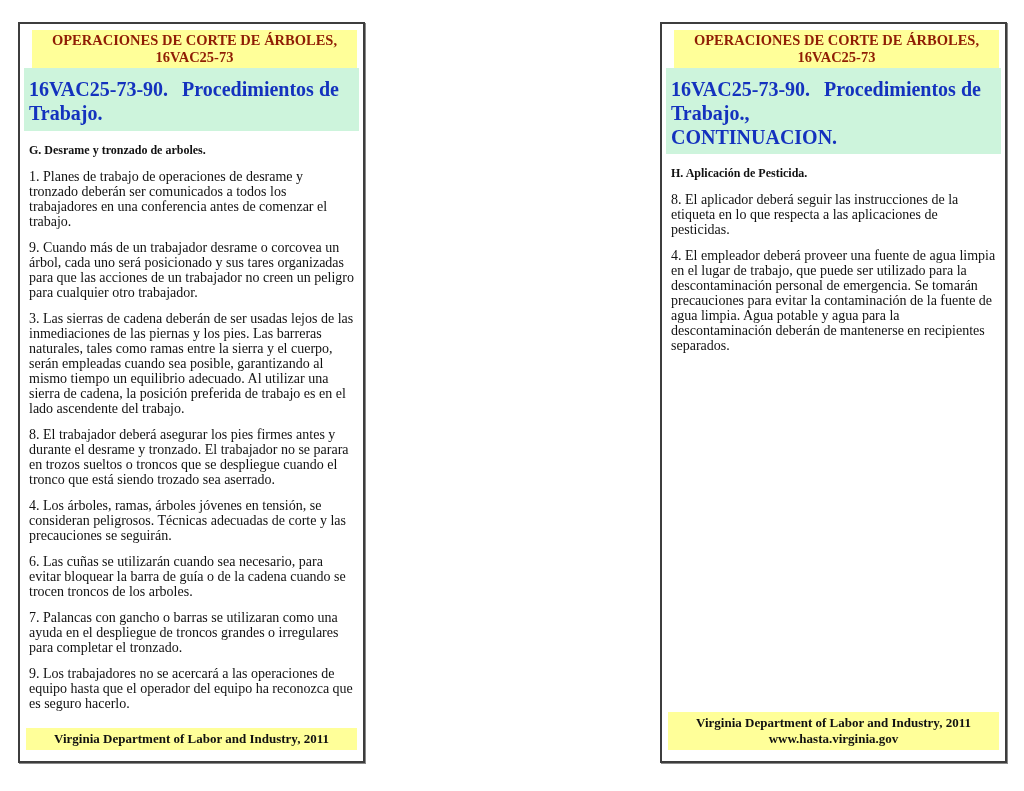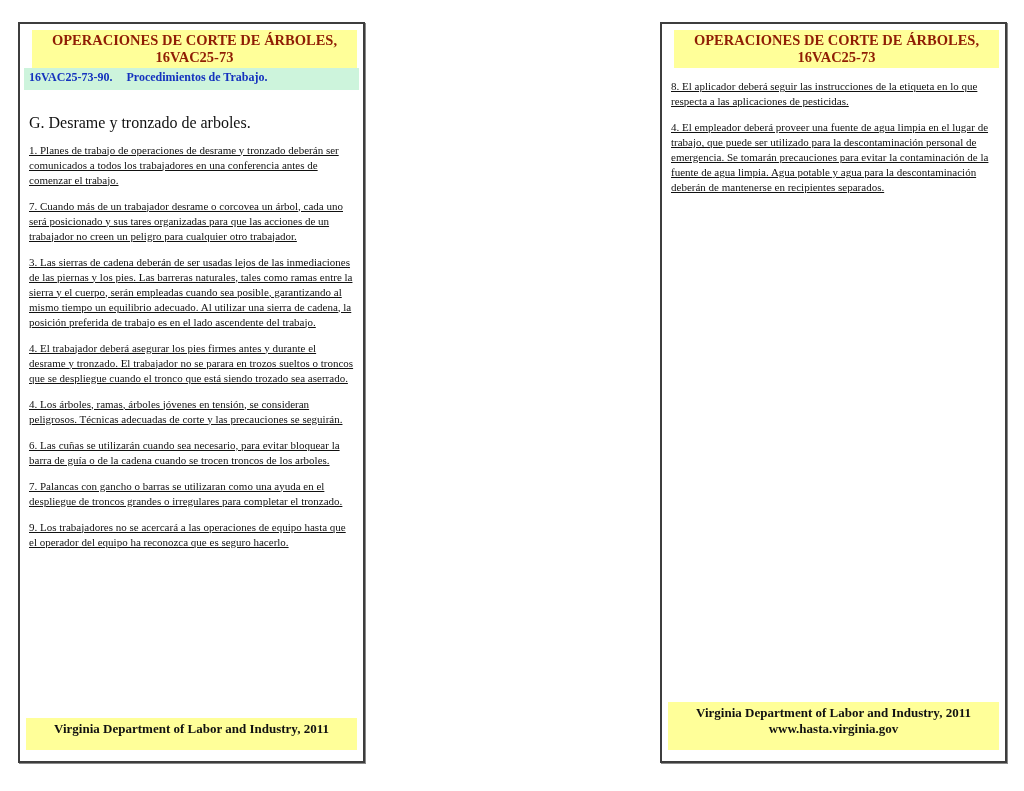--- a/index.html
+++ b/index.html
@@ -35,83 +35,89 @@
     text-align: center;
     font-size: 14.5px;
     line-height: 1.15;
     padding: 2px 2px 3px 2px;
   }
   .section-header {
     margin: 0 4px;
     background: #CDF4DC;
     color: #1432BE;
     font-weight: bold;
-    font-size: 12px;
+    font-size: 20px;
     line-height: 1.18;
-    padding: 2px 5px 5px 5px;
+    padding: 10px 5px 5px 5px;
   }
   .section-code { margin-right: 14px; }
   .subsection-heading {
-    margin: 24px 9px 0 9px;
-    font-weight: normal;
-    font-size: 16px;
+    margin: 12px 9px 0 9px;
+    font-weight: bold;
+    font-size: 12px;
   }
   .para {
     margin: 11px 9px 0 9px;
-    font-size: 11px;
+    font-size: 14px;
     line-height: 15px;
     text-align: left;
-    text-decoration: underline;
   }
   .footer-banner {
     position: absolute;
     left: 6px;
     right: 6px;
     bottom: 11px;
     background: #FFFF99;
     color: #111111;
     font-weight: bold;
     text-align: center;
     font-size: 13px;
     line-height: 1.25;
-    padding: 3px 0 13px 0;
+    padding: 3px 0 3px 0;
   }
 </style>
 </head>
 <body>
 
 <div class="panel panel-left">
   <div class="title-banner">
     <div>OPERACIONES DE CORTE DE ÁRBOLES,</div>
     <div>16VAC25-73</div>
   </div>
   <div class="section-header">
     <span class="section-code">16VAC25-73-90.</span><span>Procedimientos de Trabajo.</span>
   </div>
   <div class="subsection-heading">G. Desrame y tronzado de arboles.</div>
 
   <p class="para">1. Planes de trabajo de operaciones de desrame y tronzado deberán ser comunicados a todos los trabajadores en una conferencia antes de comenzar el trabajo.</p>
-  <p class="para">7. Cuando más de un trabajador desrame o corcovea un árbol, cada uno será posicionado y sus tares organizadas para que las acciones de un trabajador no creen un peligro para cualquier otro trabajador.</p>
+  <p class="para">9. Cuando más de un trabajador desrame o corcovea un árbol, cada uno será posicionado y sus tares organizadas para que las acciones de un trabajador no creen un peligro para cualquier otro trabajador.</p>
   <p class="para">3. Las sierras de cadena deberán de ser usadas lejos de las inmediaciones de las piernas y los pies. Las barreras naturales, tales como ramas entre la sierra y el cuerpo, serán empleadas cuando sea posible, garantizando al mismo tiempo un equilibrio adecuado. Al utilizar una sierra de cadena, la posición preferida de trabajo es en el lado ascendente del trabajo.</p>
-  <p class="para">4. El trabajador deberá asegurar los pies firmes antes y durante el desrame y tronzado. El trabajador no se parara en trozos sueltos o troncos que se despliegue cuando el tronco que está siendo trozado sea aserrado.</p>
+  <p class="para">8. El trabajador deberá asegurar los pies firmes antes y durante el desrame y tronzado. El trabajador no se parara en trozos sueltos o troncos que se despliegue cuando el tronco que está siendo trozado sea aserrado.</p>
   <p class="para">4. Los árboles, ramas, árboles jóvenes en tensión, se consideran peligrosos. Técnicas adecuadas de corte y las precauciones se seguirán.</p>
   <p class="para">6. Las cuñas se utilizarán cuando sea necesario, para evitar bloquear la barra de guía o de la cadena cuando se trocen troncos de los arboles.</p>
   <p class="para">7. Palancas con gancho o barras se utilizaran como una ayuda en el despliegue de troncos grandes o irregulares para completar el tronzado.</p>
   <p class="para">9. Los trabajadores no se acercará a las operaciones de equipo hasta que el operador del equipo ha reconozca que es seguro hacerlo.</p>
 
   <div class="footer-banner">
     <div>Virginia Department of Labor and Industry, 2011</div>
   </div>
 </div>
 
 <div class="panel panel-right">
   <div class="title-banner">
     <div>OPERACIONES DE CORTE DE ÁRBOLES,</div>
     <div>16VAC25-73</div>
   </div>
+  <div class="section-header">
+    <div>
+      <span class="section-code">16VAC25-73-90.</span><span>Procedimientos de Trabajo.,</span>
+    </div>
+    <div>CONTINUACION.</div>
+  </div>
+  <div class="subsection-heading">H. Aplicación de Pesticida.</div>
 
   <p class="para">8. El aplicador deberá seguir las instrucciones de la etiqueta en lo que respecta a las aplicaciones de pesticidas.</p>
   <p class="para">4. El empleador deberá proveer una fuente de agua limpia en el lugar de trabajo, que puede ser utilizado para la descontaminación personal de emergencia. Se tomarán precauciones para evitar la contaminación de la fuente de agua limpia. Agua potable y agua para la descontaminación deberán de mantenerse en recipientes separados.</p>
 
   <div class="footer-banner">
     <div>Virginia Department of Labor and Industry, 2011</div>
     <div>www.hasta.virginia.gov</div>
   </div>
 </div>
 

